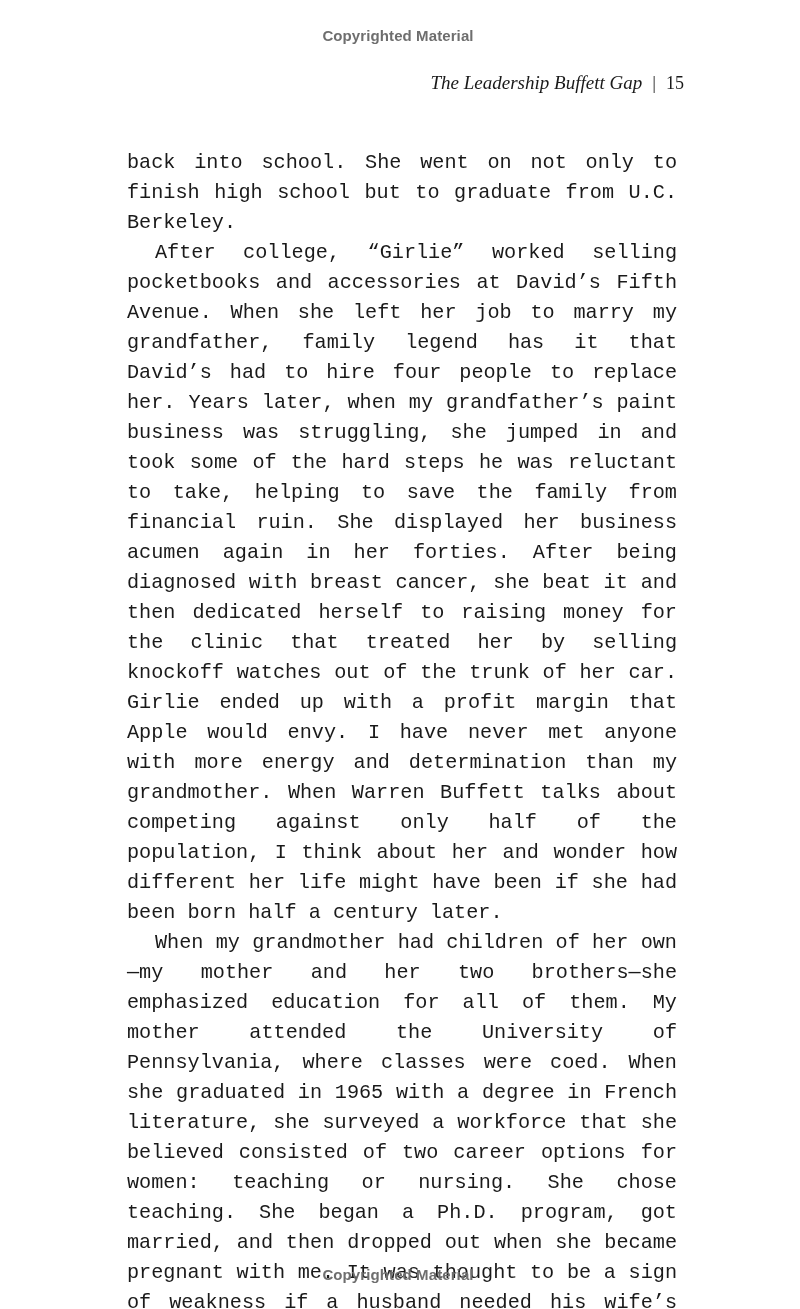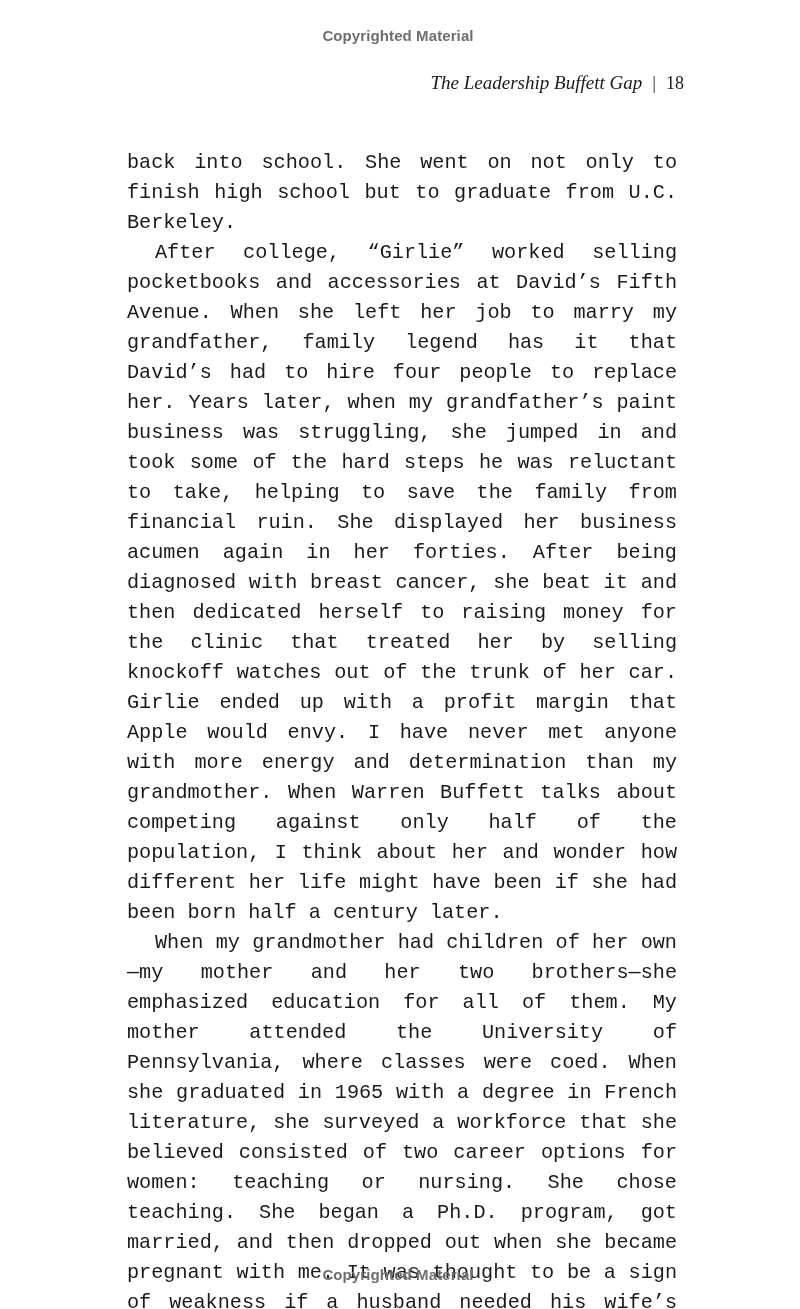--- a/index.html
+++ b/index.html
@@ -59,21 +59,21 @@
   }
   .body-text p.indent { text-indent: 28px; }
   .body-text p.last-cut { text-align-last: justify; }
 </style>
 </head>
 <body>
 
 <div class="watermark top">Copyrighted Material</div>
 
 <div class="running-head">
-  <span class="title">The Leadership Buffett Gap</span><span class="sep">|</span><span class="pagenum">18</span>
+  <span class="title">The Leadership Buffett Gap</span><span class="sep">|</span><span class="pagenum">15</span>
 </div>
 
 <div class="body-text">
   <p>back into school. She went on not only to finish high school but to graduate from U.C. Berkeley.</p>
   <p class="indent">After college, “Girlie” worked selling pocketbooks and accessories at David’s Fifth Avenue. When she left her job to marry my grandfather, family legend has it that David’s had to hire four people to replace her. Years later, when my grandfather’s paint business was struggling, she jumped in and took some of the hard steps he was reluctant to take, helping to save the family from financial ruin. She displayed her business acumen again in her forties. After being diagnosed with breast cancer, she beat it and then dedicated herself to raising money for the clinic that treated her by selling knockoff watches out of the trunk of her car. Girlie ended up with a profit margin that Apple would envy. I have never met anyone with more energy and determination than my grandmother. When Warren Buffett talks about competing against only half of the population, I think about her and wonder how different her life might have been if she had been born half a century later.</p>
   <p class="indent">When my grandmother had children of her own—my mother and her two brothers—she emphasized education for all of them. My mother attended the University of Pennsylvania, where classes were coed. When she graduated in 1965 with a degree in French literature, she surveyed a workforce that she believed consisted of two career options for women: teaching or nursing. She chose teaching. She began a Ph.D. program, got married, and then dropped out when she became pregnant with me. It was thought to be a sign of weakness if a husband needed his wife’s help to support their family, so my mother became a stay-at-home parent and an active volunteer. The centuries-old division of labor stood.</p>
 </div>
 
 <div class="watermark bottom">Copyrighted Material</div>
 

